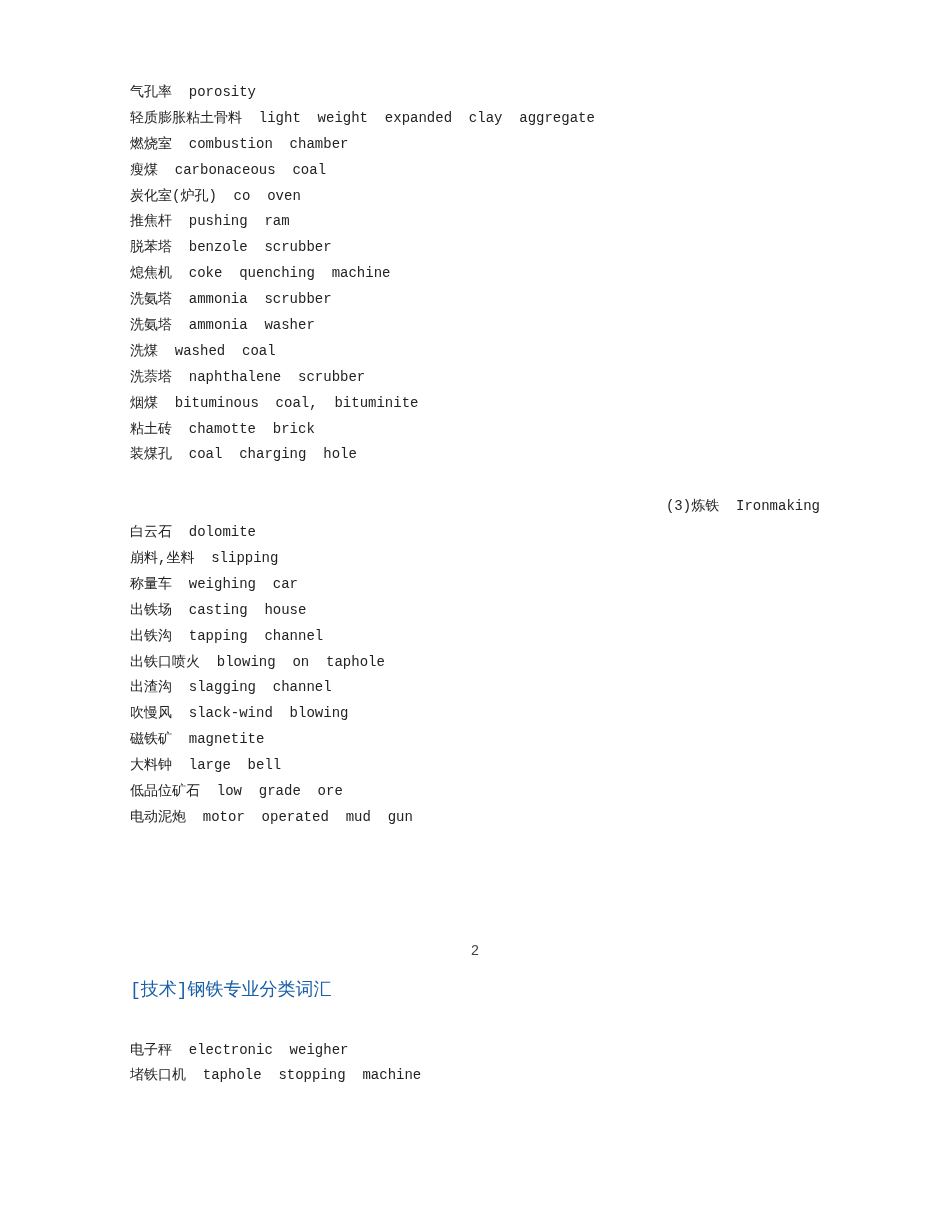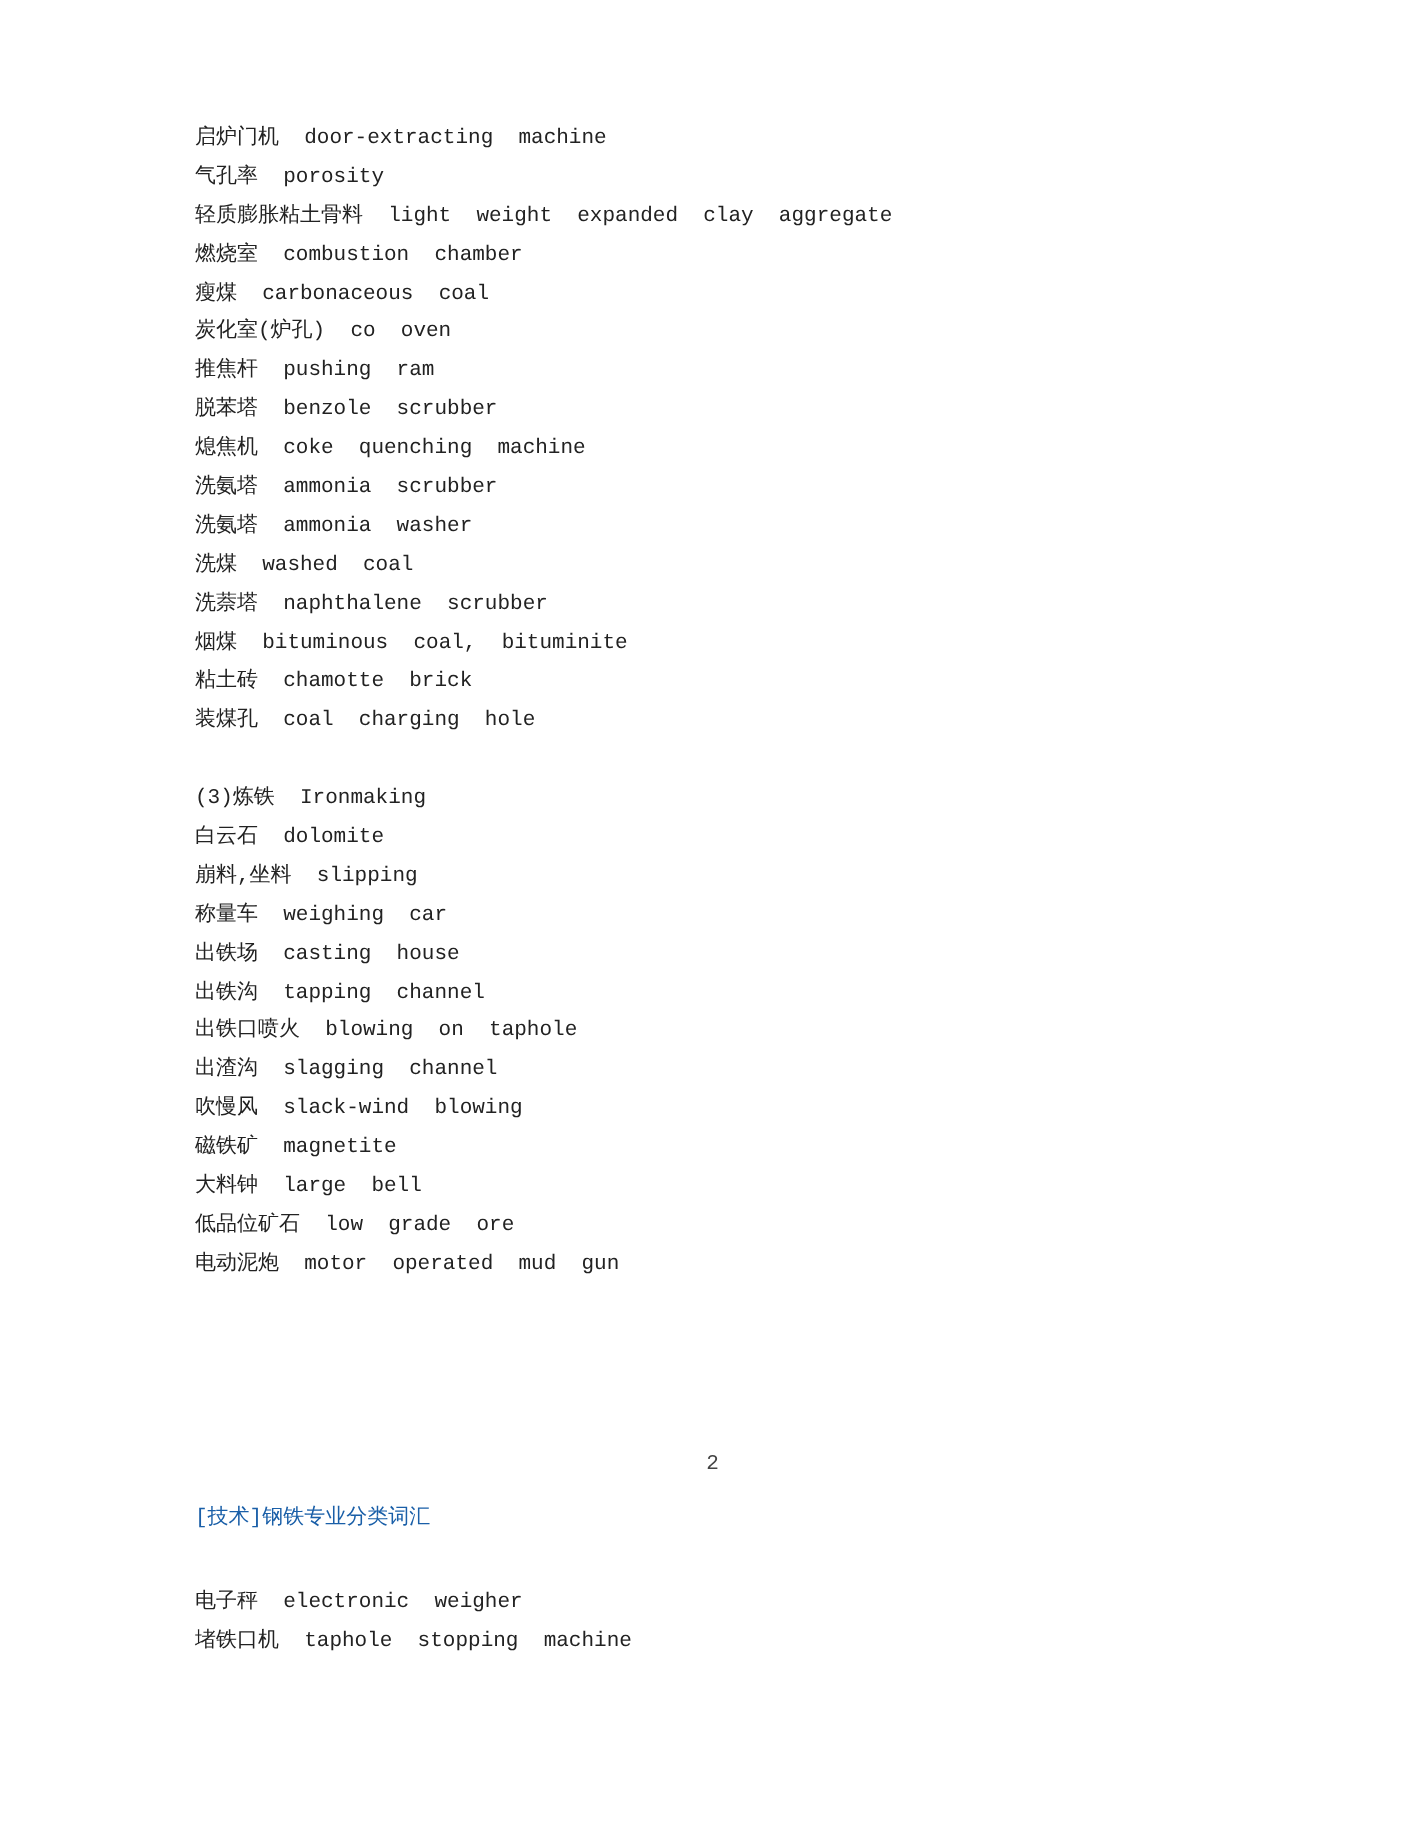--- a/index.html
+++ b/index.html
@@ -20,48 +20,48 @@
       line-height: 1.85;
     }
     .line {
       white-space: pre;
       display: block;
     }
     .section-header {
       white-space: pre;
       display: block;
       font-size: 14px;
+      text-align: right;
     }
     .blank-line {
       display: block;
       height: 1.85em;
     }
     .page-number-block {
       text-align: center;
       color: #444;
       margin: 30px 0 10px 0;
       font-size: 14px;
     }
     .title-link {
       color: #1a5fa8;
       text-decoration: none;
-      font-size: 14px;
+      font-size: 18px;
       font-family: 'Courier New', Courier, monospace;
       white-space: pre;
       display: block;
       margin-bottom: 4px;
     }
   </style>
 </head>
 <body>
 
 <div class="content-block">
 
   <div>
-    <span class="line">启炉门机  door-extracting  machine</span>
     <span class="line">气孔率  porosity</span>
     <span class="line">轻质膨胀粘土骨料  light  weight  expanded  clay  aggregate</span>
     <span class="line">燃烧室  combustion  chamber</span>
     <span class="line">瘦煤  carbonaceous  coal</span>
     <span class="line">炭化室(炉孔)  co  oven</span>
     <span class="line">推焦杆  pushing  ram</span>
     <span class="line">脱苯塔  benzole  scrubber</span>
     <span class="line">熄焦机  coke  quenching  machine</span>
     <span class="line">洗氨塔  ammonia  scrubber</span>
     <span class="line">洗氨塔  ammonia  washer</span>

